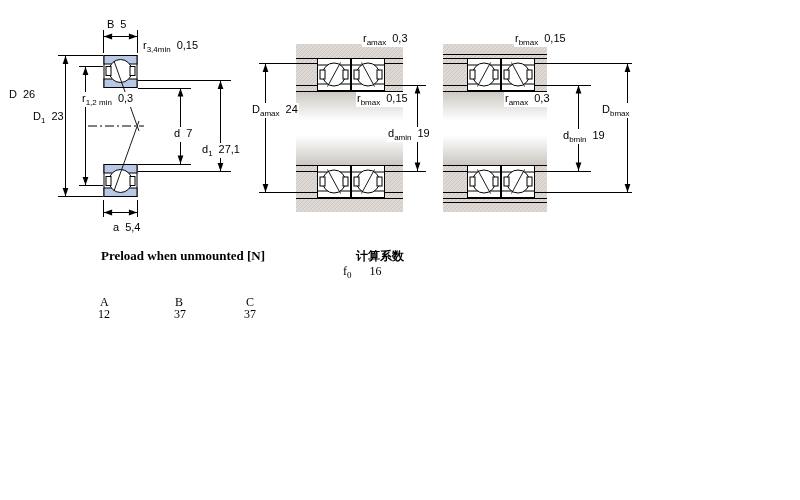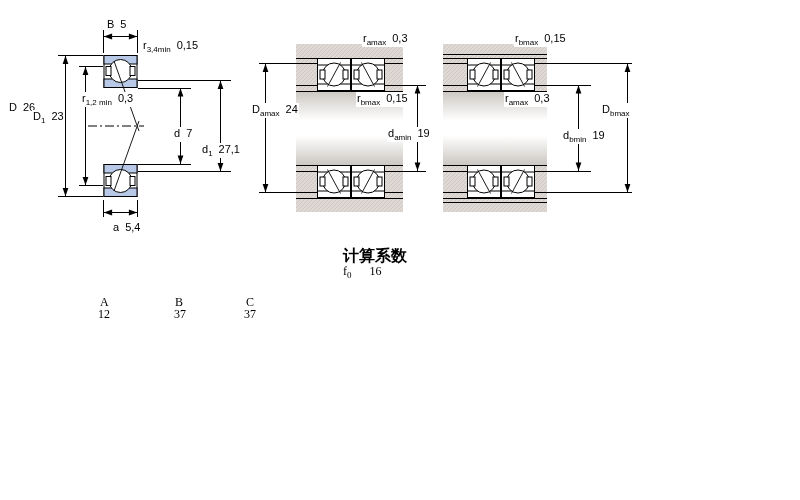--- a/index.html
+++ b/index.html
@@ -117,41 +117,42 @@
       <use href="#cellB" transform="translate(501,198) scale(1,-1)"></use>
       <path class="ln" d="M537,63.5 H641 M537,192.5 H641"></path>
       <line class="ln" x1="627.5" y1="64" x2="627.5" y2="192" marker-start="url(#ar)" marker-end="url(#ar)"></line>
       <path class="ln" d="M535,85 H591 M535,171 H591"></path>
       <line class="ln" x1="578.5" y1="85.5" x2="578.5" y2="170.5" marker-start="url(#ar)" marker-end="url(#ar)"></line>
     </g>
   </svg>
 
   <div class="dim" style="left:106px;top:18px"><span>B</span><sub></sub><span class="v">5</span></div>
   <div class="dim" style="left:142px;top:39px"><span>r</span><sub>3,4min</sub><span class="v">0,15</span></div>
-  <div class="dim" style="left:8px;top:101px"><span>D</span><sub></sub><span class="v">26</span></div>
+  <div class="dim" style="left:8px;top:88px"><span>D</span><sub></sub><span class="v">26</span></div>
   <div class="dim" style="left:32px;top:110px"><span>D</span><sub>1</sub><span class="v">23</span></div>
   <div class="dim" style="left:81px;top:92px"><span>r</span><sub>1,2 min</sub><span class="v">0,3</span></div>
   <div class="dim" style="left:173px;top:127px"><span>d</span><sub></sub><span class="v">7</span></div>
   <div class="dim" style="left:201px;top:143px"><span>d</span><sub>1</sub><span class="v">27,1</span></div>
   <div class="dim" style="left:112px;top:221px"><span>a</span><sub></sub><span class="v">5,4</span></div>
 
   <div class="dim" style="left:362px;top:32px"><span>r</span><sub>amax</sub><span class="v">0,3</span></div>
   <div class="dim" style="left:251px;top:103px"><span>D</span><sub>amax</sub><span class="v">24</span></div>
   <div class="dim" style="left:356px;top:92px"><span>r</span><sub>bmax</sub><span class="v">0,15</span></div>
   <div class="dim" style="left:387px;top:127px"><span>d</span><sub>amin</sub><span class="v">19</span></div>
 
   <div class="dim" style="left:514px;top:32px"><span>r</span><sub>bmax</sub><span class="v">0,15</span></div>
   <div class="dim" style="left:504px;top:92px"><span>r</span><sub>amax</sub><span class="v">0,3</span></div>
   <div class="dim" style="left:601px;top:103px"><span>D</span><sub>bmax</sub><span class="v">25,2</span></div>
   <div class="dim" style="left:562px;top:129px"><span>d</span><sub>bmin</sub><span class="v">19</span></div>
 
+  <div class="txt bold" style="left:101px;top:249px">Preload when unmounted [N]</div>
 
   <div class="txt" style="left:100px;top:295px;font-size:12px">A</div>
   <div class="txt" style="left:175px;top:295px;font-size:12px">B</div>
   <div class="txt" style="left:246px;top:295px;font-size:12px">C</div>
   <div class="txt" style="left:98px;top:307px;font-size:12px">12</div>
   <div class="txt" style="left:174px;top:307px;font-size:12px">37</div>
   <div class="txt" style="left:244px;top:307px;font-size:12px">37</div>
 
-  <div class="txt bold" style="left:343px;top:249px;font-family:'DejaVu Sans',sans-serif;font-size:16px">计算系数</div>
+  <div class="txt bold" style="left:356px;top:249px;font-family:'DejaVu Sans',sans-serif;font-size:12px">计算系数</div>
   <div class="txt" style="left:343px;top:264px;font-size:12px"><span>f</span><sub>0</sub><span class="v">16</span></div>
 
 </div>
 
 </body></html>

